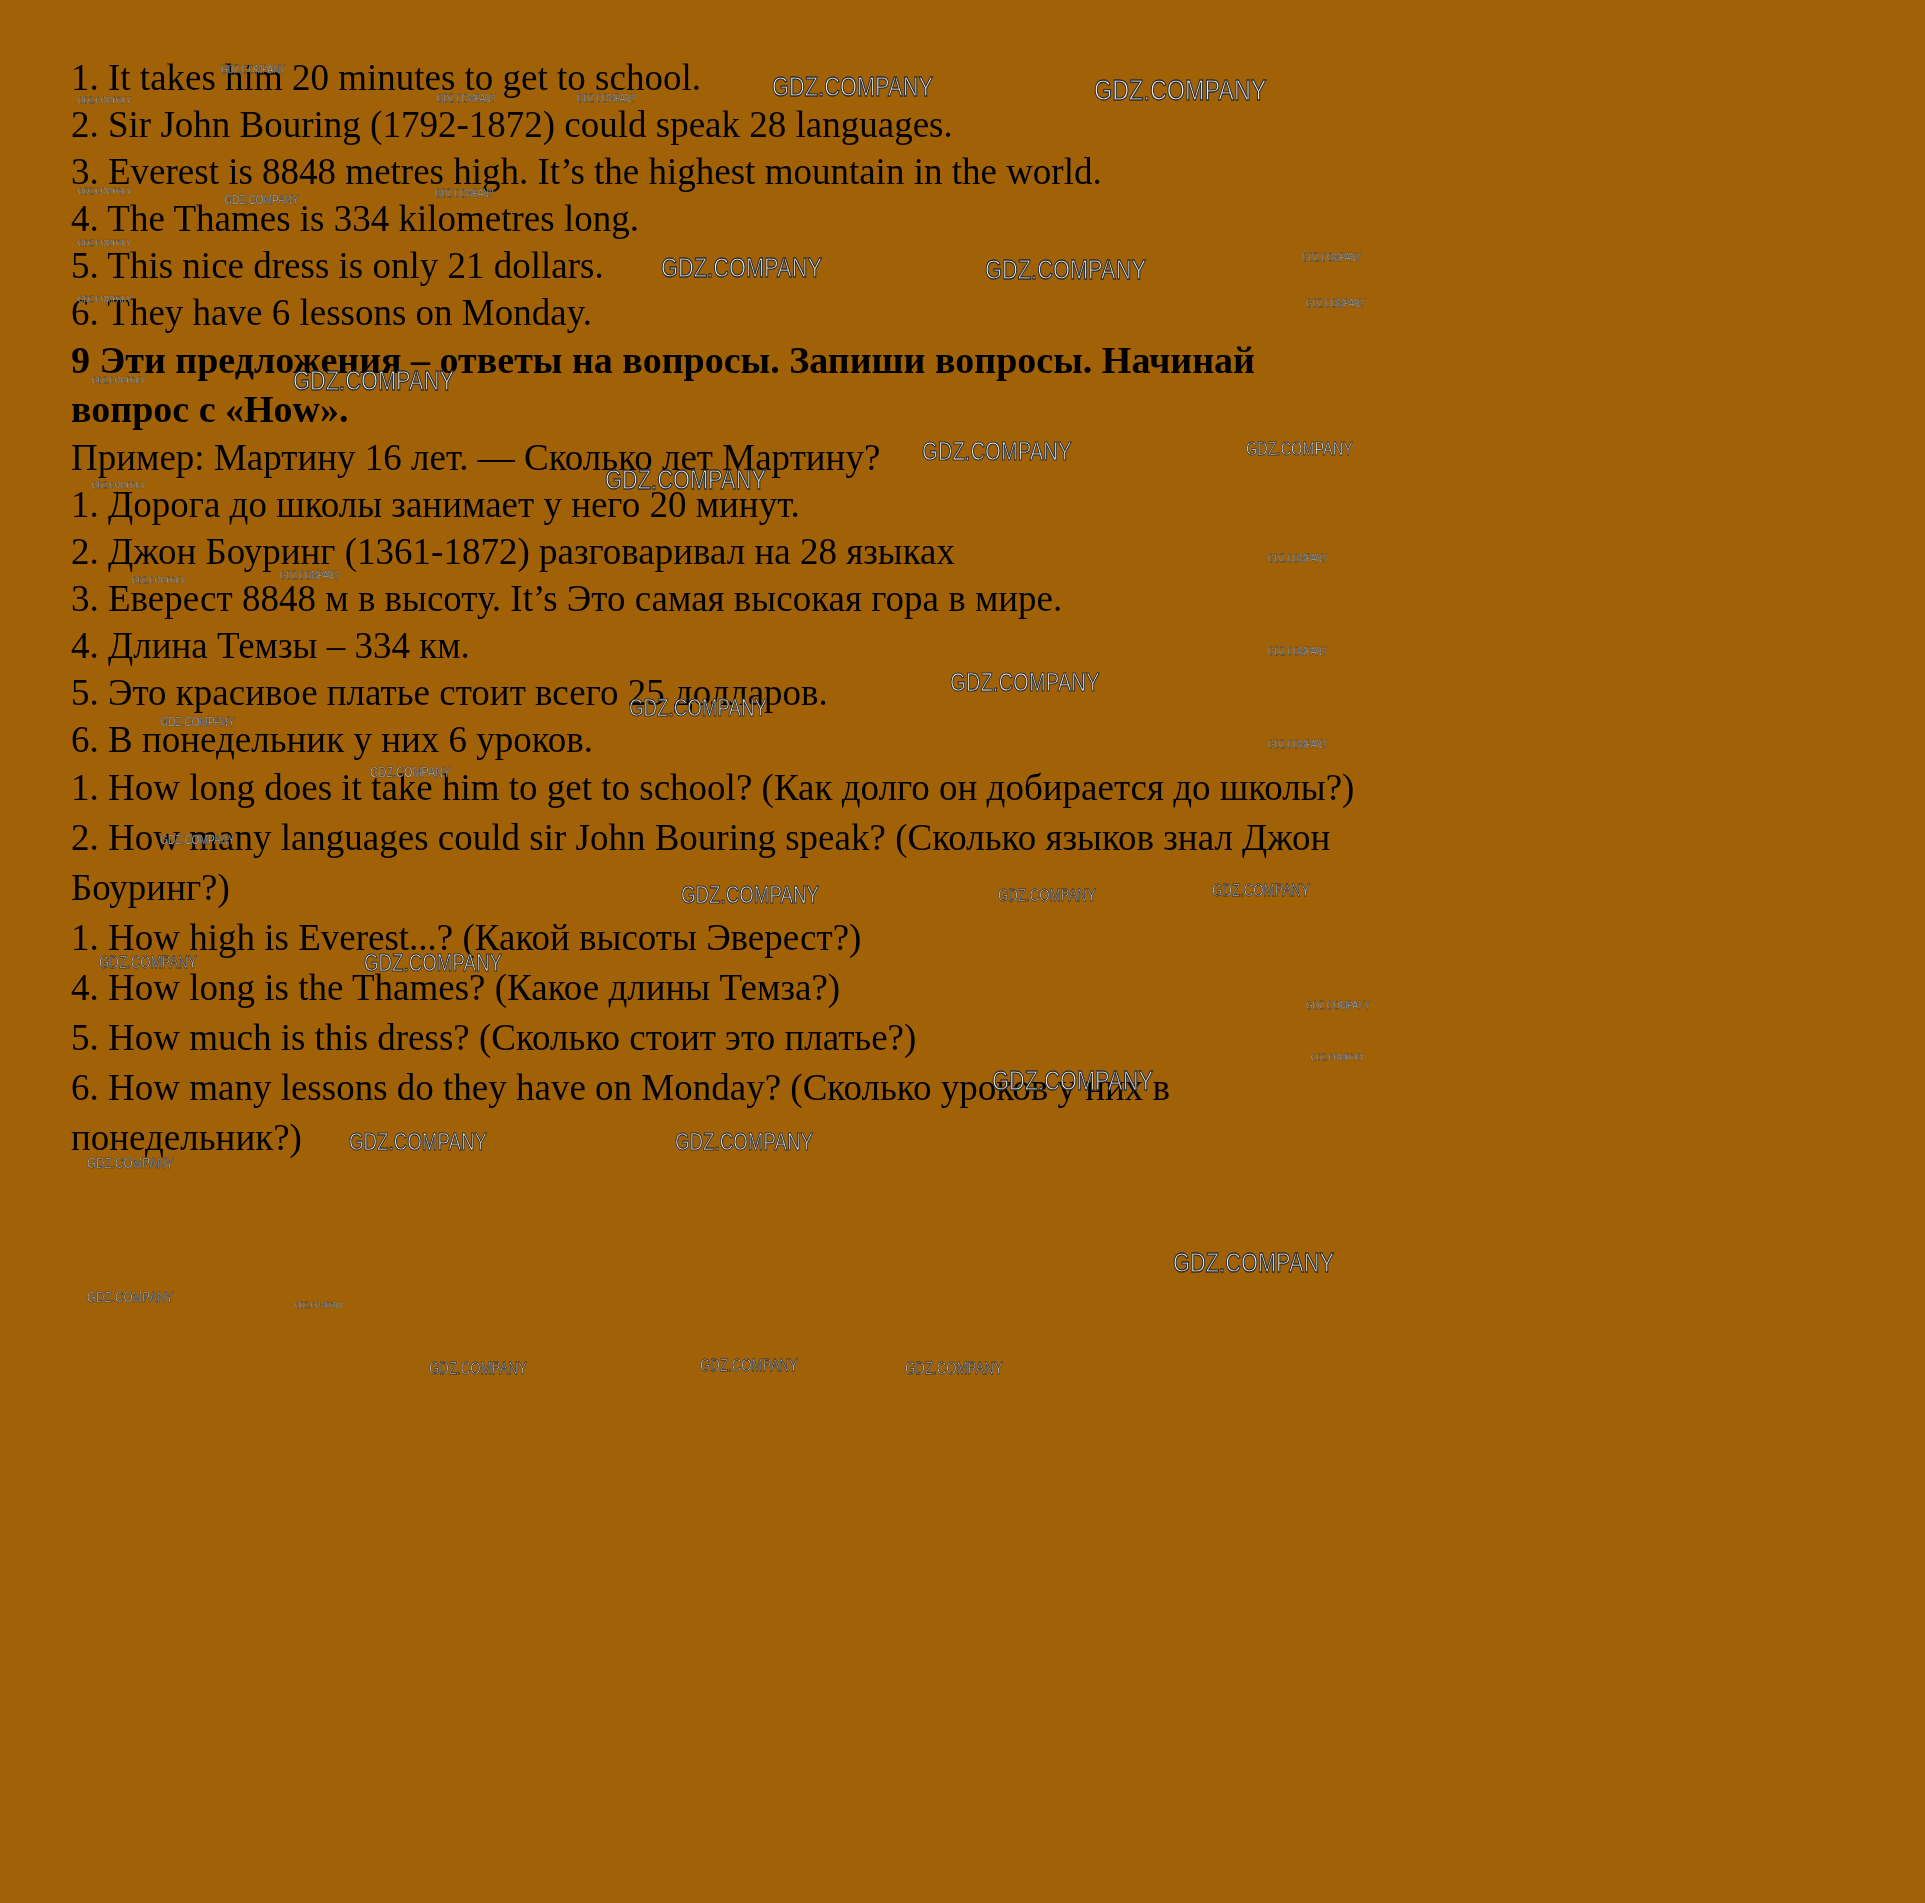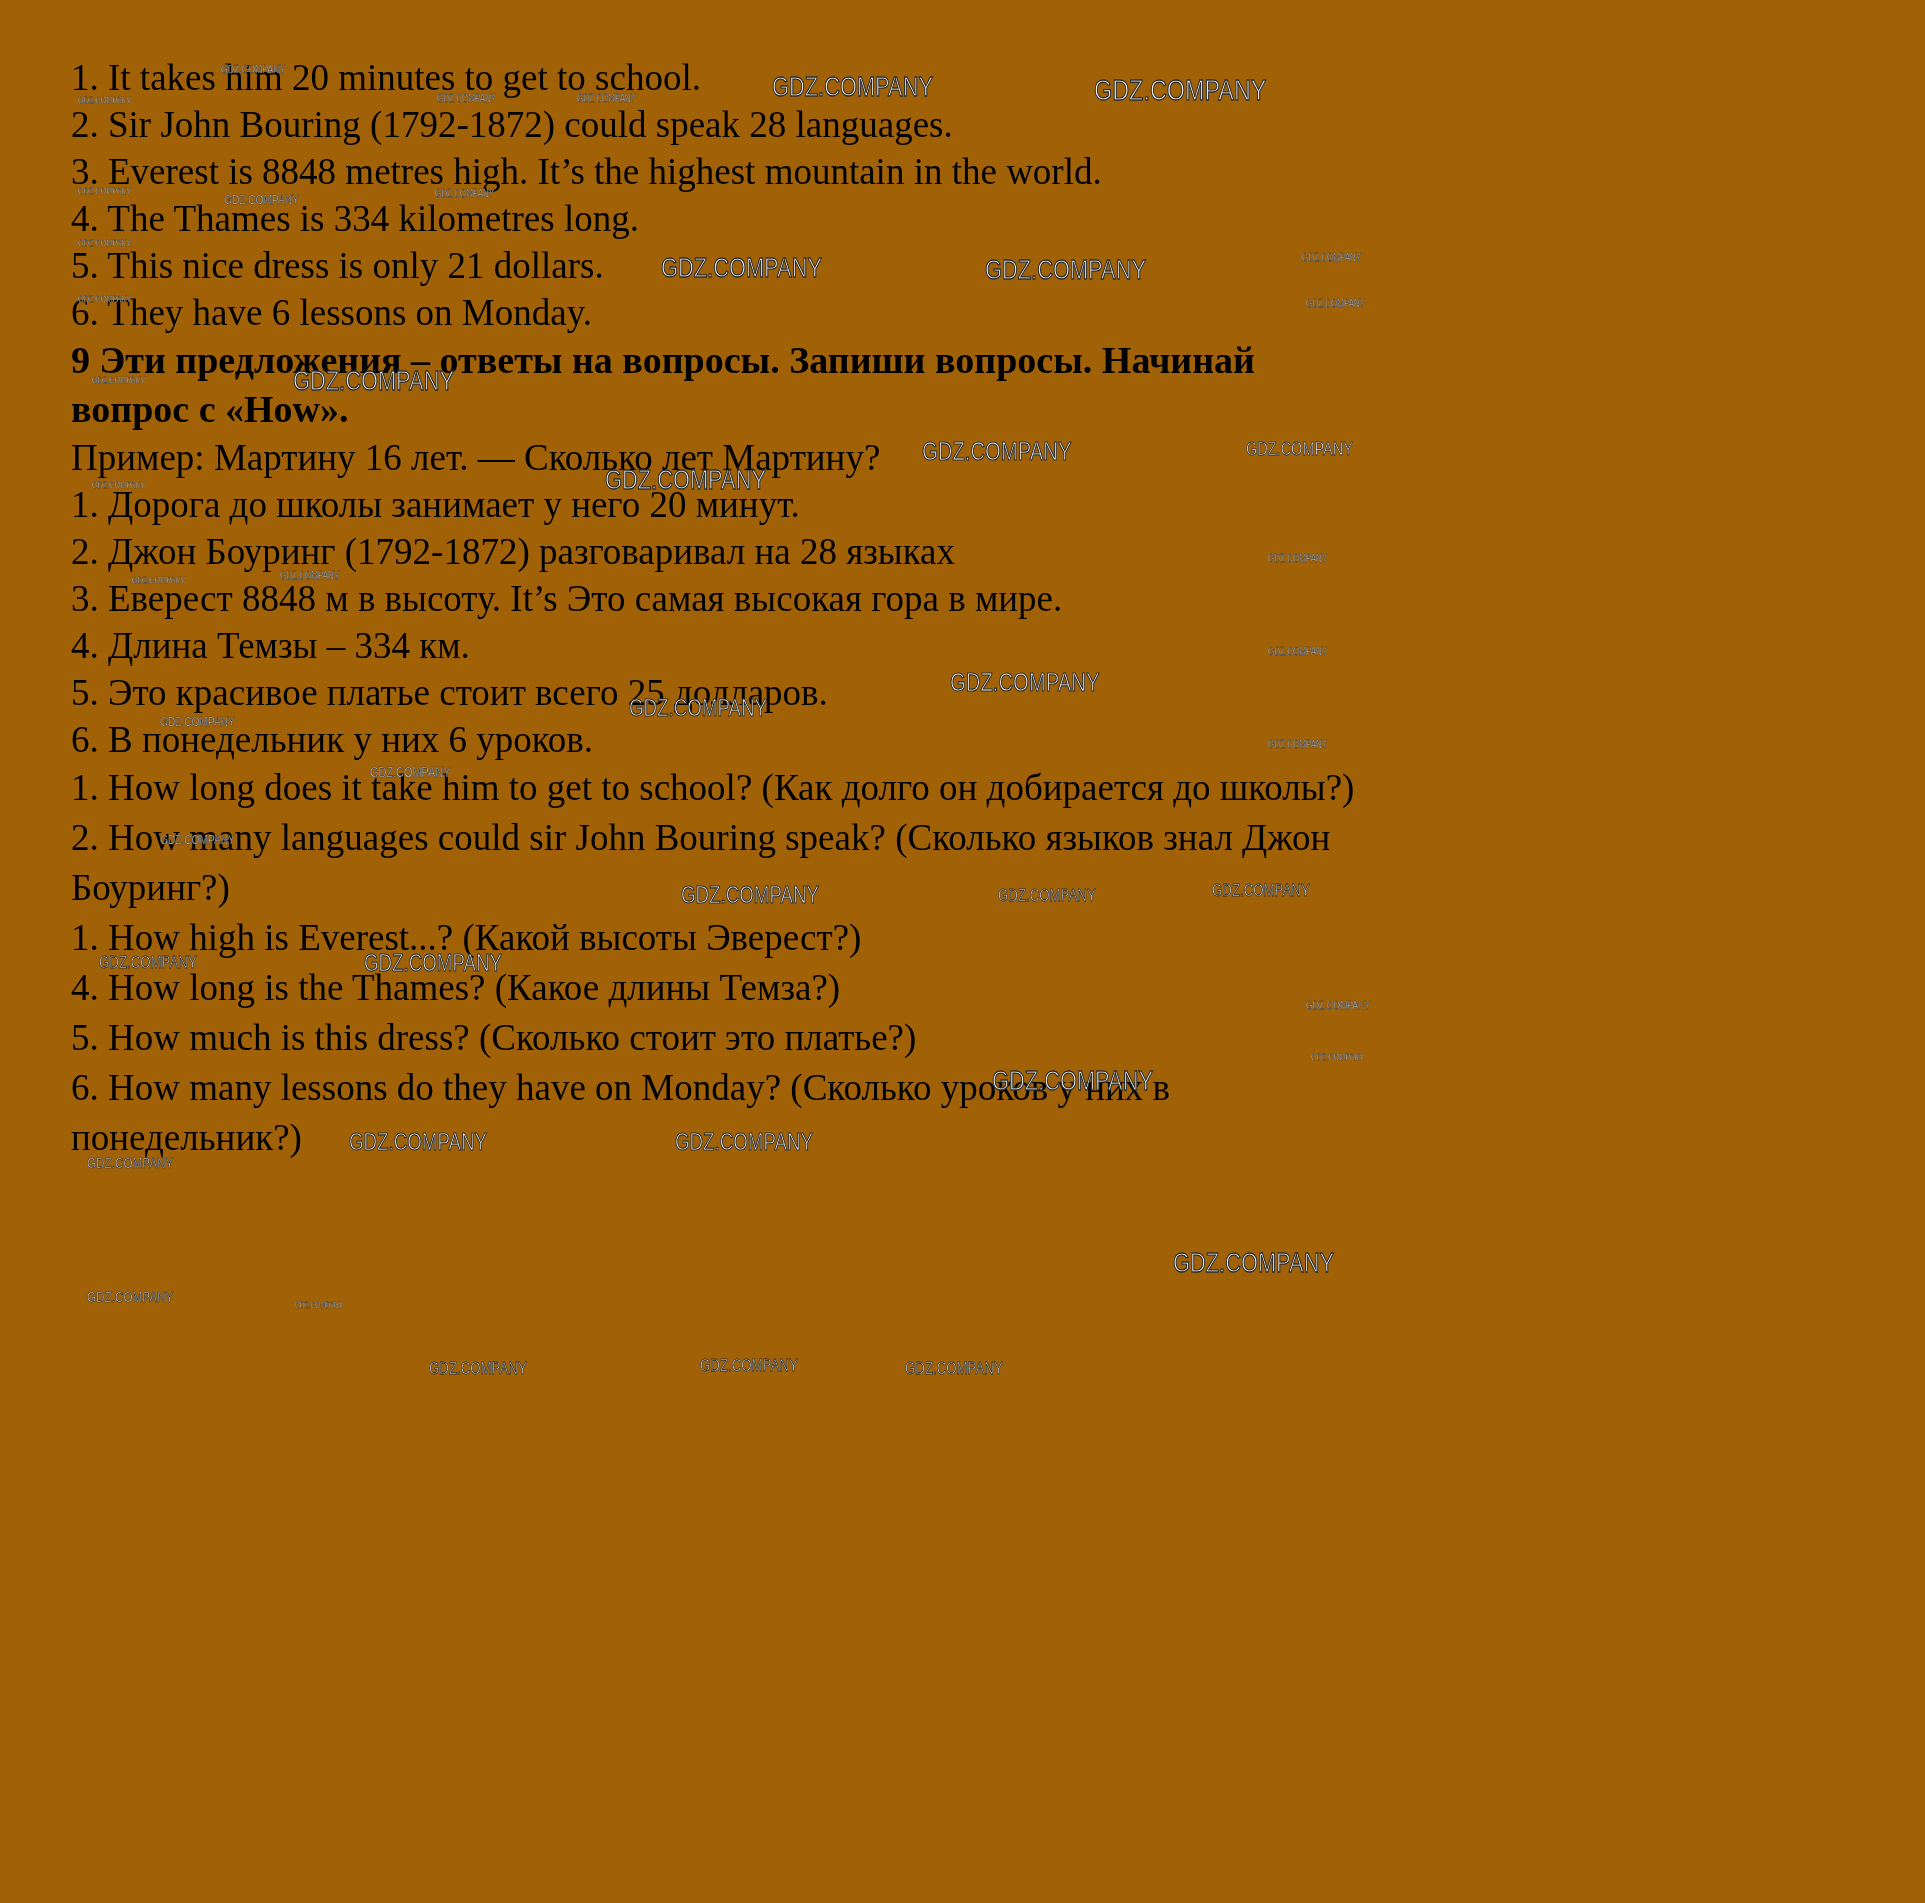--- a/index.html
+++ b/index.html
@@ -70,21 +70,21 @@
       <p>5. This nice dress is only 21 dollars.</p>
       <p>6. They have 6 lessons on Monday.</p>
     </section>
 
     <p class="heading">9 Эти предложения – ответы на вопросы. Запиши вопросы. Начинай вопрос с «How».</p>
 
     <p class="example">Пример: Мартину 16 лет. — Сколько лет Мартину?</p>
 
     <section class="block">
       <p>1. Дорога до школы занимает у него 20 минут.</p>
-      <p>2. Джон Боуринг (1792-1872) разговаривал на 28 языках</p>
+      <p>2. Джон Боуринг (1361-1872) разговаривал на 28 языках</p>
       <p>3. Еверест 8848 м в высоту. It’s Это самая высокая гора в мире.</p>
       <p>4. Длина Темзы – 334 км.</p>
       <p>5. Это красивое платье стоит всего 25 долларов.</p>
       <p>6. В понедельник у них 6 уроков.</p>
     </section>
 
     <section class="block">
       <p class="q">1. How long does it take him to get to school? (Как долго он добирается до школы?)</p>
       <p class="q">2. How many languages could sir John Bouring speak? (Сколько языков знал Джон Боуринг?)</p>
       <p class="q">1. How high is Everest...? (Какой высоты Эверест?)</p>

